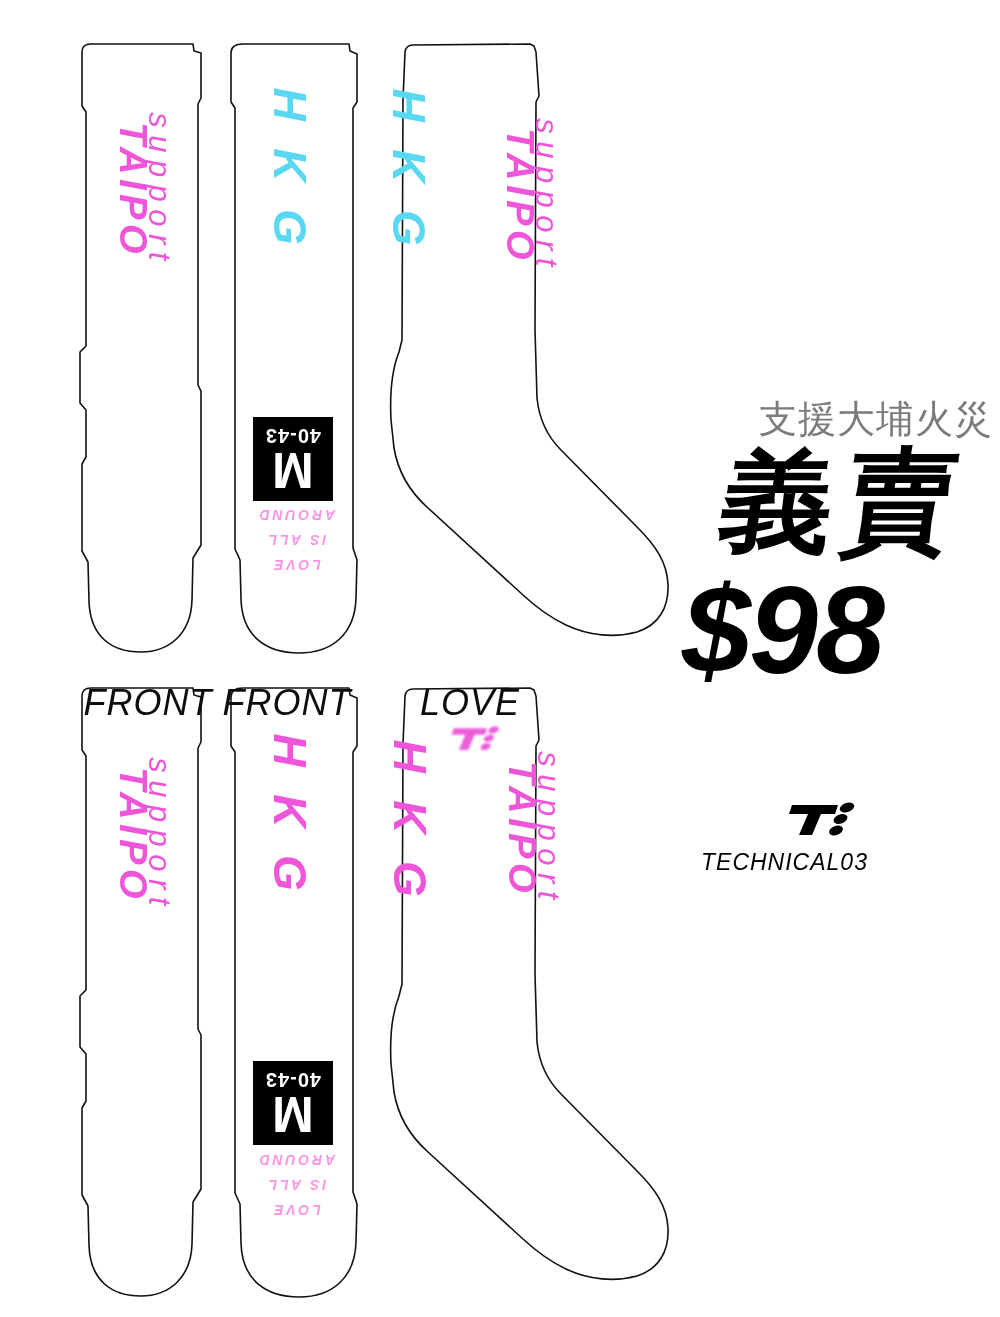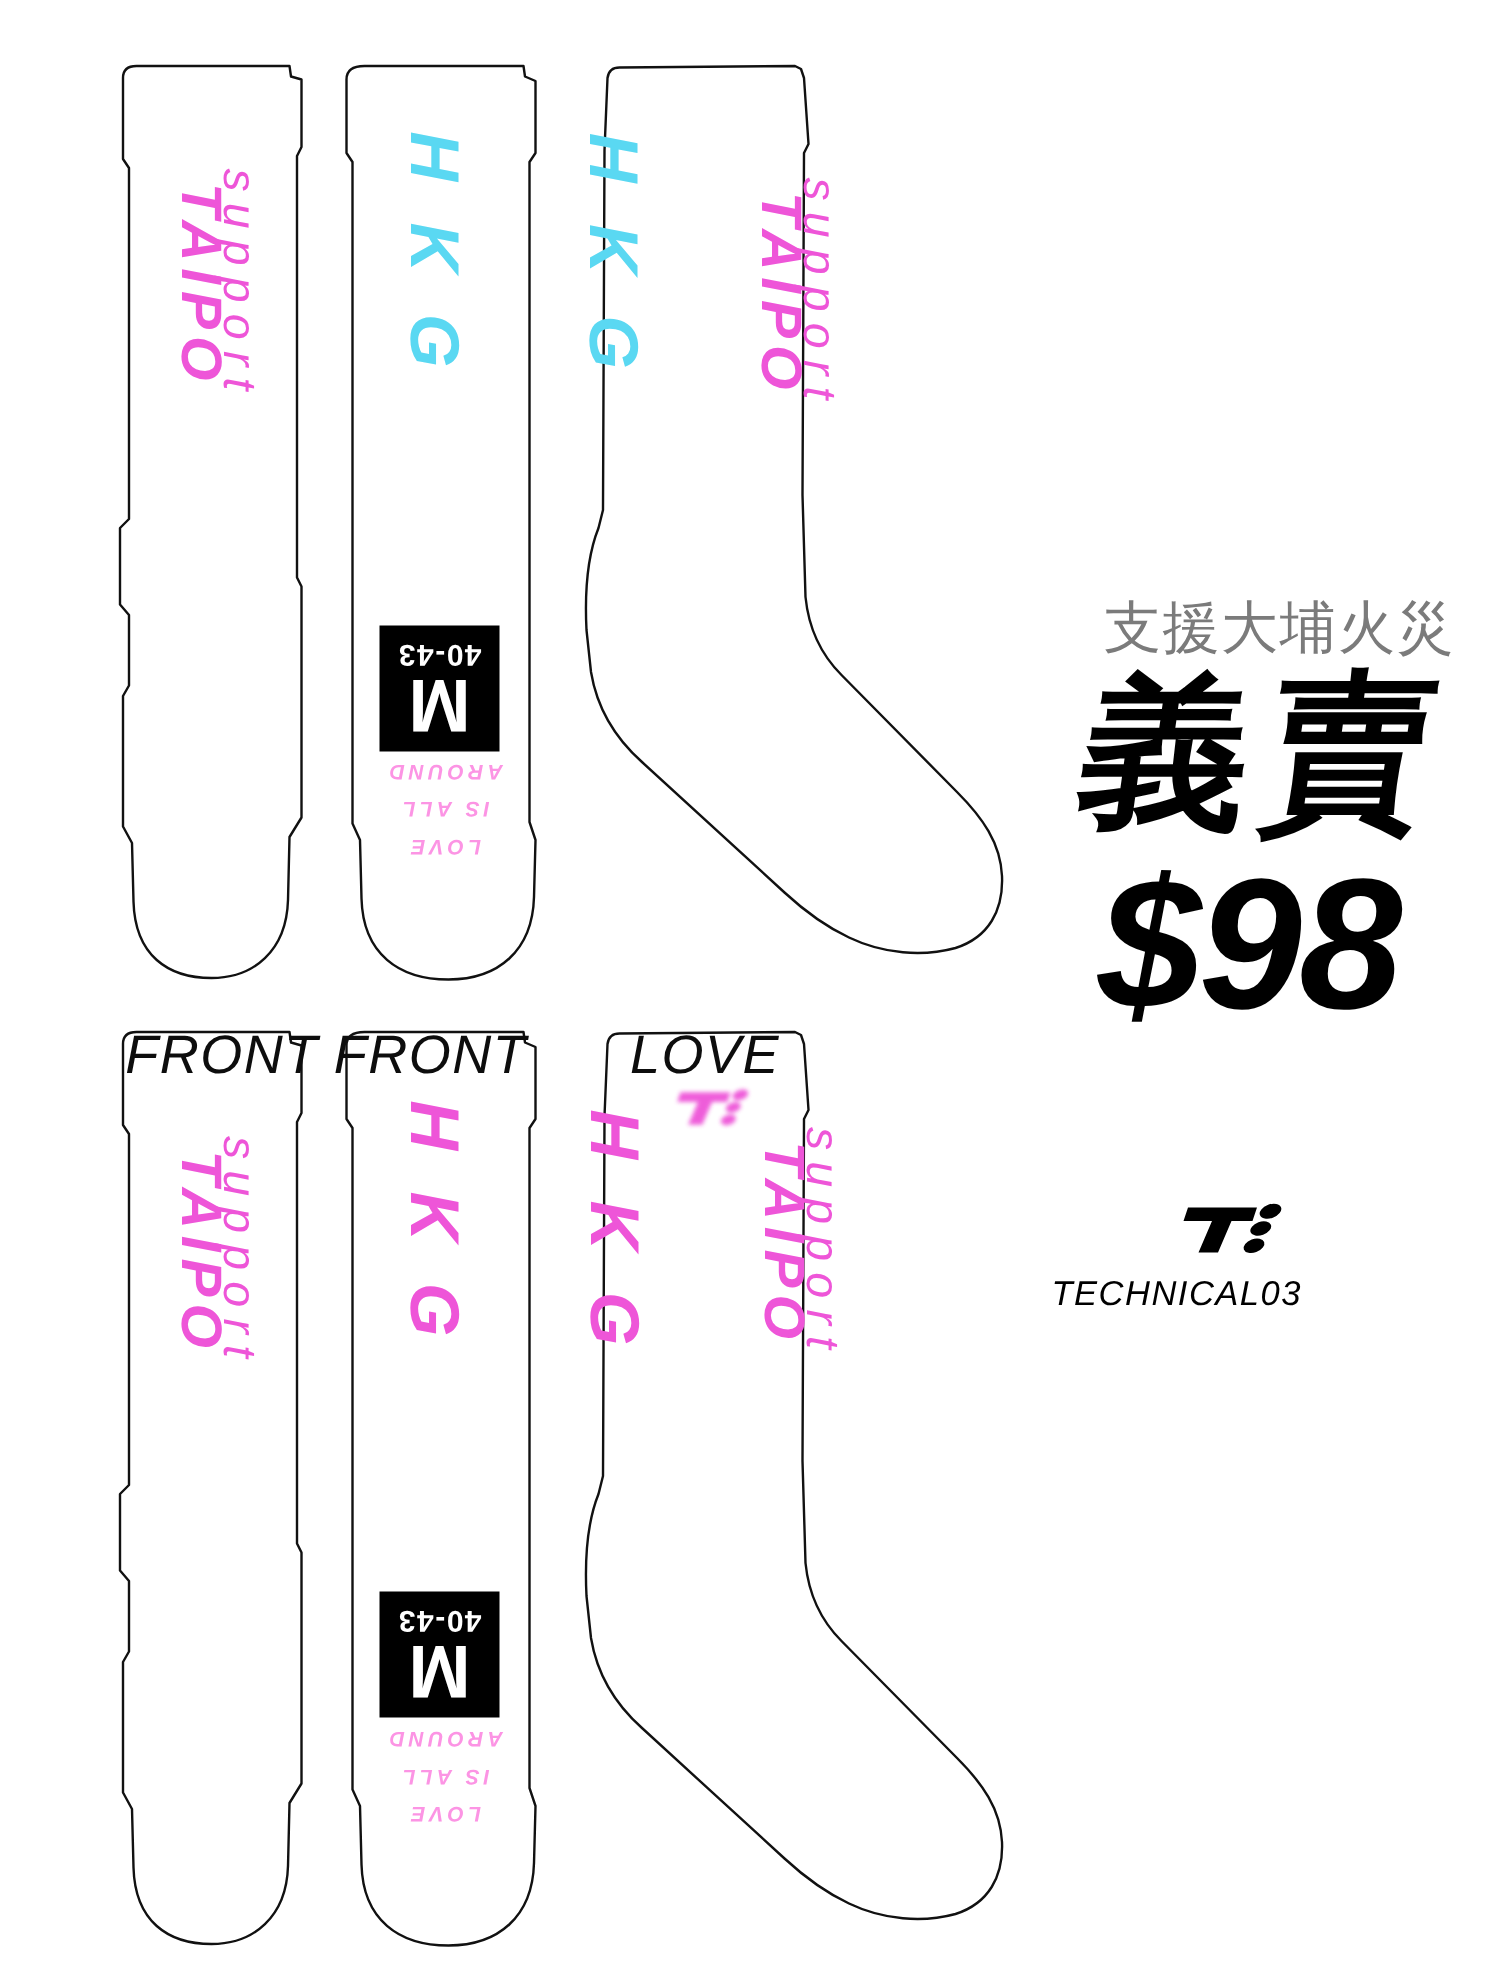--- a/index.html
+++ b/index.html
@@ -44,21 +44,21 @@
     color:var(--light-pink);text-align:center;white-space:nowrap;
     font-size:14px;font-style:italic;font-weight:600;letter-spacing:0.2em;line-height:1.8;
   }
 
   .viewLabel{
     color:#0d0d0d;font-size:36px;font-style:italic;font-weight:400;
     letter-spacing:1px;white-space:nowrap;margin-top:40px;
   }
 
   .promoSubtitle{
-    color:var(--gray);font-size:38px;letter-spacing:1px;white-space:nowrap;line-height:1;
+    color:var(--gray);font-size:38px;letter-spacing:1px;white-space:nowrap;line-height:1;margin-left:23px;
   }
   .promoTitle{
     color:#000;font-size:112px;font-weight:900;letter-spacing:10px;line-height:1;
     transform:skewX(-8deg);white-space:nowrap;
   }
   .promoPrice{
     color:#000;font-size:124px;font-style:italic;font-weight:700;line-height:0.95;
     letter-spacing:-2px;white-space:nowrap;
   }
   .brandName{
@@ -150,21 +150,21 @@
 
   <div class="abs rot90 hkg pink" style="left:410px;top:832px">HKG</div>
 
   <div class="abs rot90 frontText" style="left:533px;top:829px">
     <div class="l1">support</div>
     <div class="l2">TAIPO</div>
   </div>
 
   <div class="abs promoSubtitle" style="left:736px;top:400px">支援大埔火災</div>
   <div class="abs promoTitle" style="left:722px;top:446px">義賣</div>
-  <div class="abs promoPrice" style="left:732px;top:572px">$98</div>
+  <div class="abs promoPrice" style="left:682px;top:572px">$98</div>
 
   <svg class="abs logoMark black" style="left:780px;top:801px" width="80" height="38" viewBox="0 0 80 38">
     <path d="M12,4 H58 L55,13 H41 L32,34 H19 L28,13 H9 Z"></path>
     <ellipse cx="67" cy="6.5" rx="7.5" ry="4.6" transform="rotate(-20 67 6.5)"></ellipse>
     <ellipse cx="60.5" cy="18" rx="7.2" ry="4.5" transform="rotate(-20 60.5 18)"></ellipse>
     <ellipse cx="56" cy="29.5" rx="7.2" ry="4.5" transform="rotate(-20 56 29.5)"></ellipse>
   </svg>
 
   <div class="abs brandName" style="left:701px;top:849px">TECHNICAL03</div>
 

